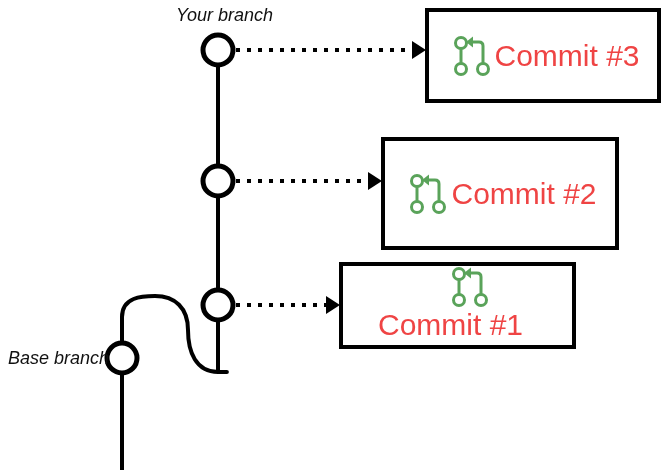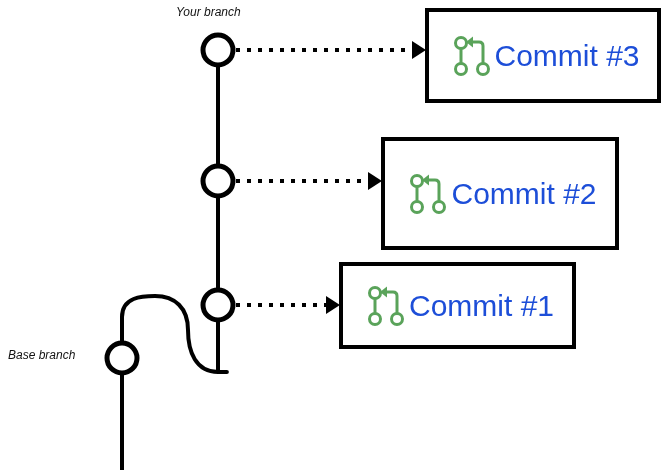--- a/index.html
+++ b/index.html
@@ -21,21 +21,21 @@
     position: absolute;
     left: 0;
     top: 0;
     width: 663px;
     height: 470px;
   }
   .branch-label {
     position: absolute;
     font-family: "Liberation Sans", sans-serif;
     font-style: italic;
-    font-size: 12px;
+    font-size: 18px;
     color: #111111;
     white-space: nowrap;
     line-height: 1;
   }
   #label-your-branch {
     left: 176px;
     top: 6px;
   }
   #label-base-branch {
     left: 8px;
@@ -60,33 +60,34 @@
     left: 381px;
     top: 137px;
     width: 238px;
     height: 113px;
   }
   #commit-box-1 {
     left: 339px;
     top: 262px;
     width: 237px;
     height: 87px;
+    flex-direction: column;
   }
   .commit-icon {
     flex: 0 0 auto;
     margin-left: 24px;
     width: 38px;
     height: 42px;
     display: block;
   }
   .commit-label {
     flex: 1 1 auto;
     font-family: "Liberation Sans", sans-serif;
     font-size: 30px;
-    color: #1d4ed8;
+    color: #ef4444;
     letter-spacing: 0px;
     text-align: center;
     padding-right: 14px;
     white-space: nowrap;
   }
 </style>
 </head>
 <body>
 
 <div id="canvas">

